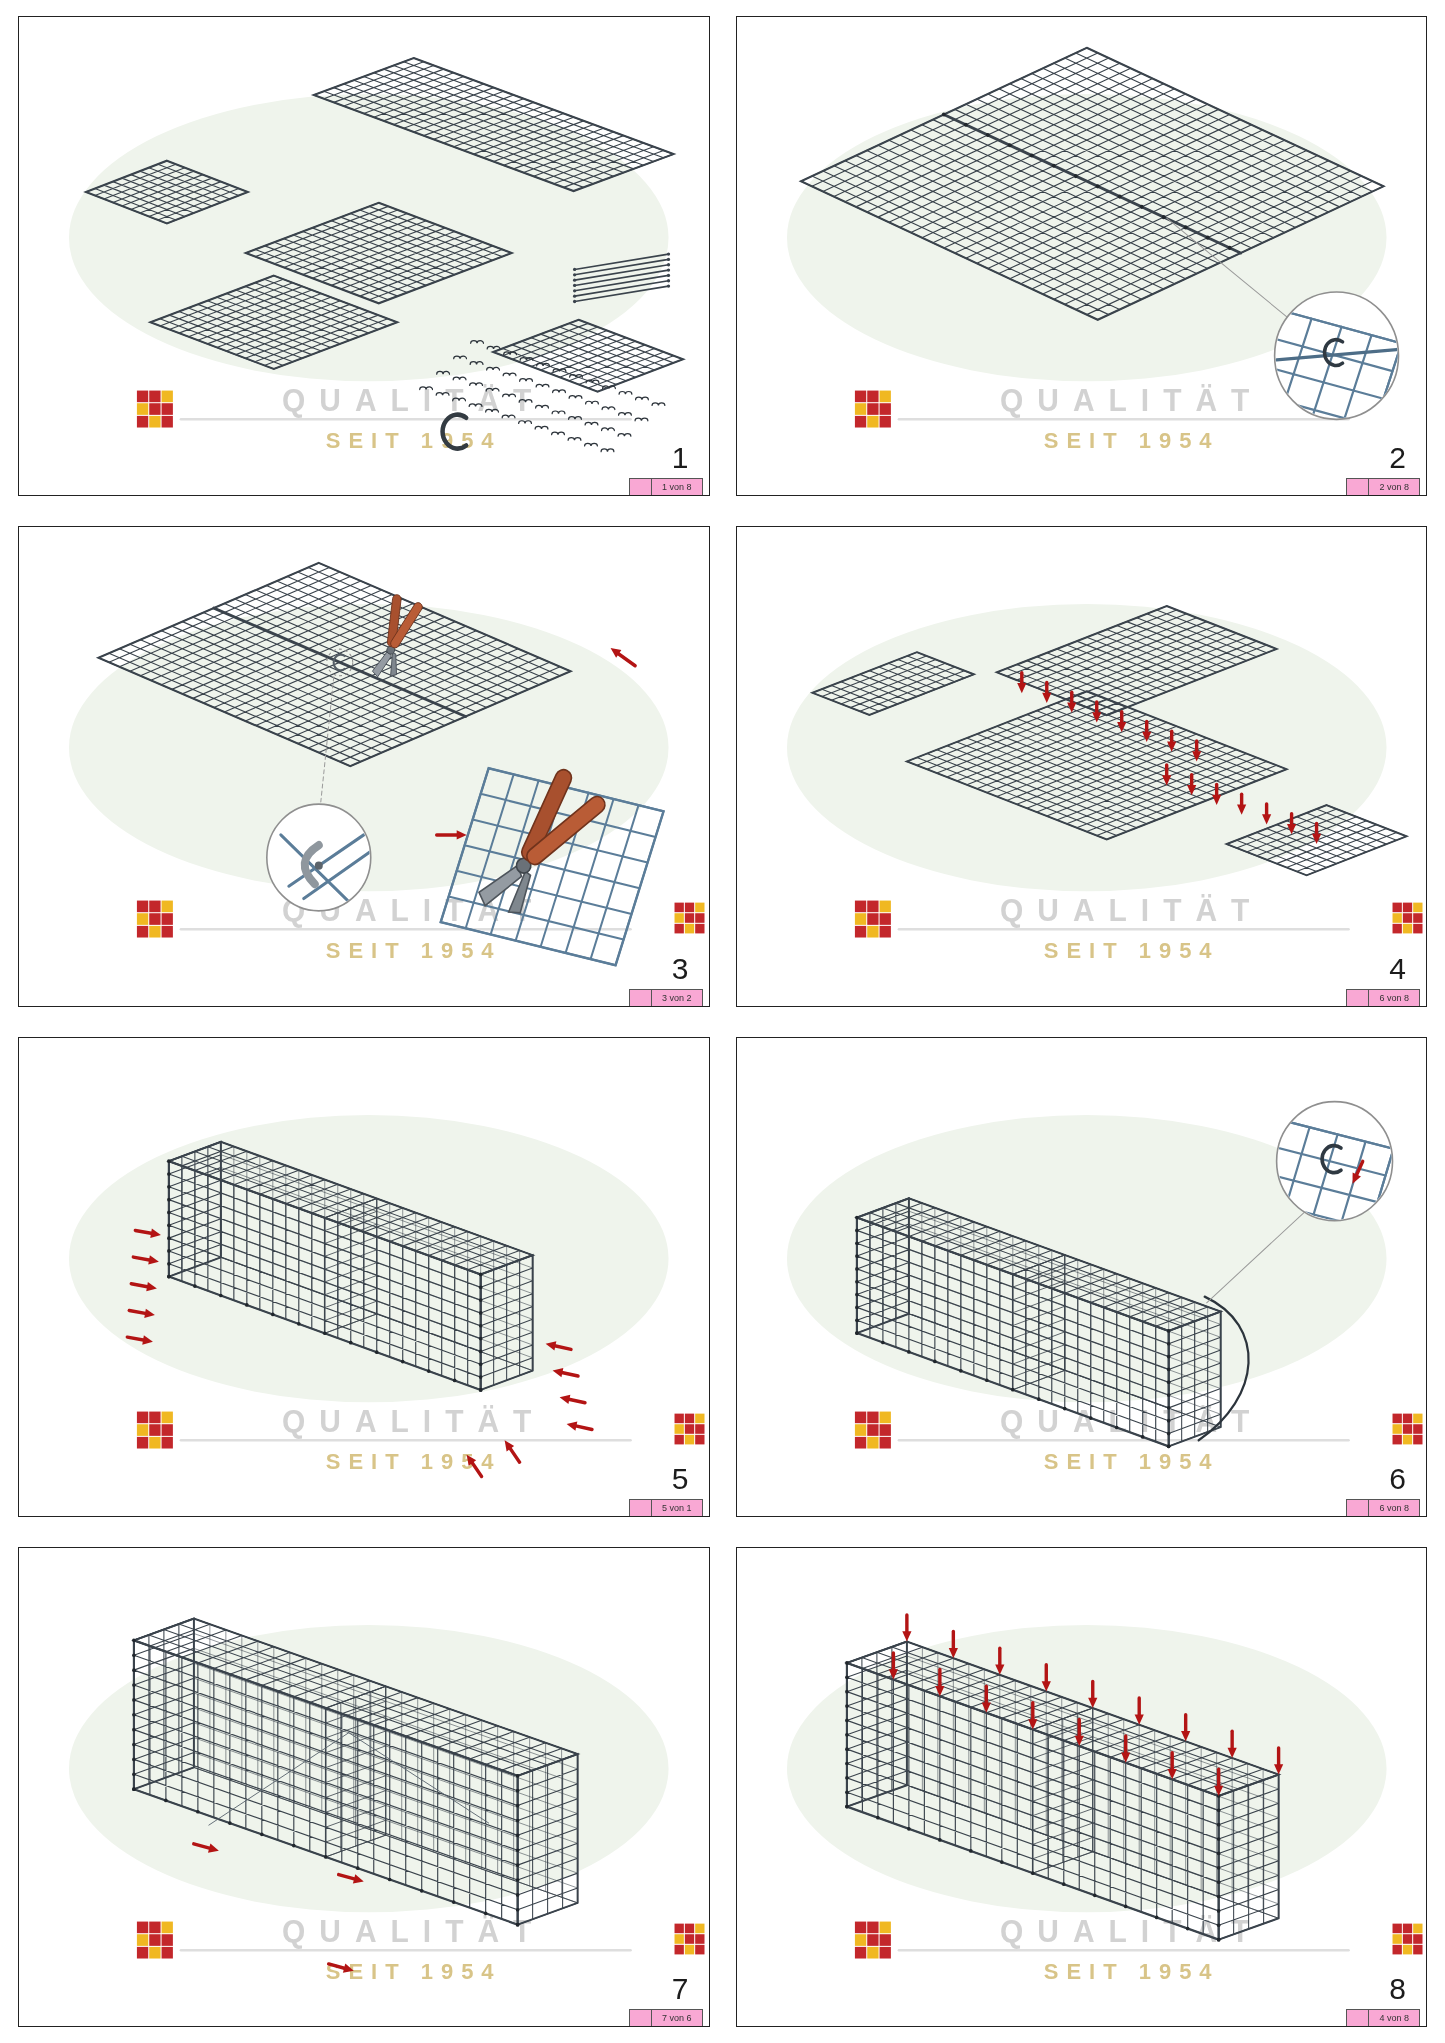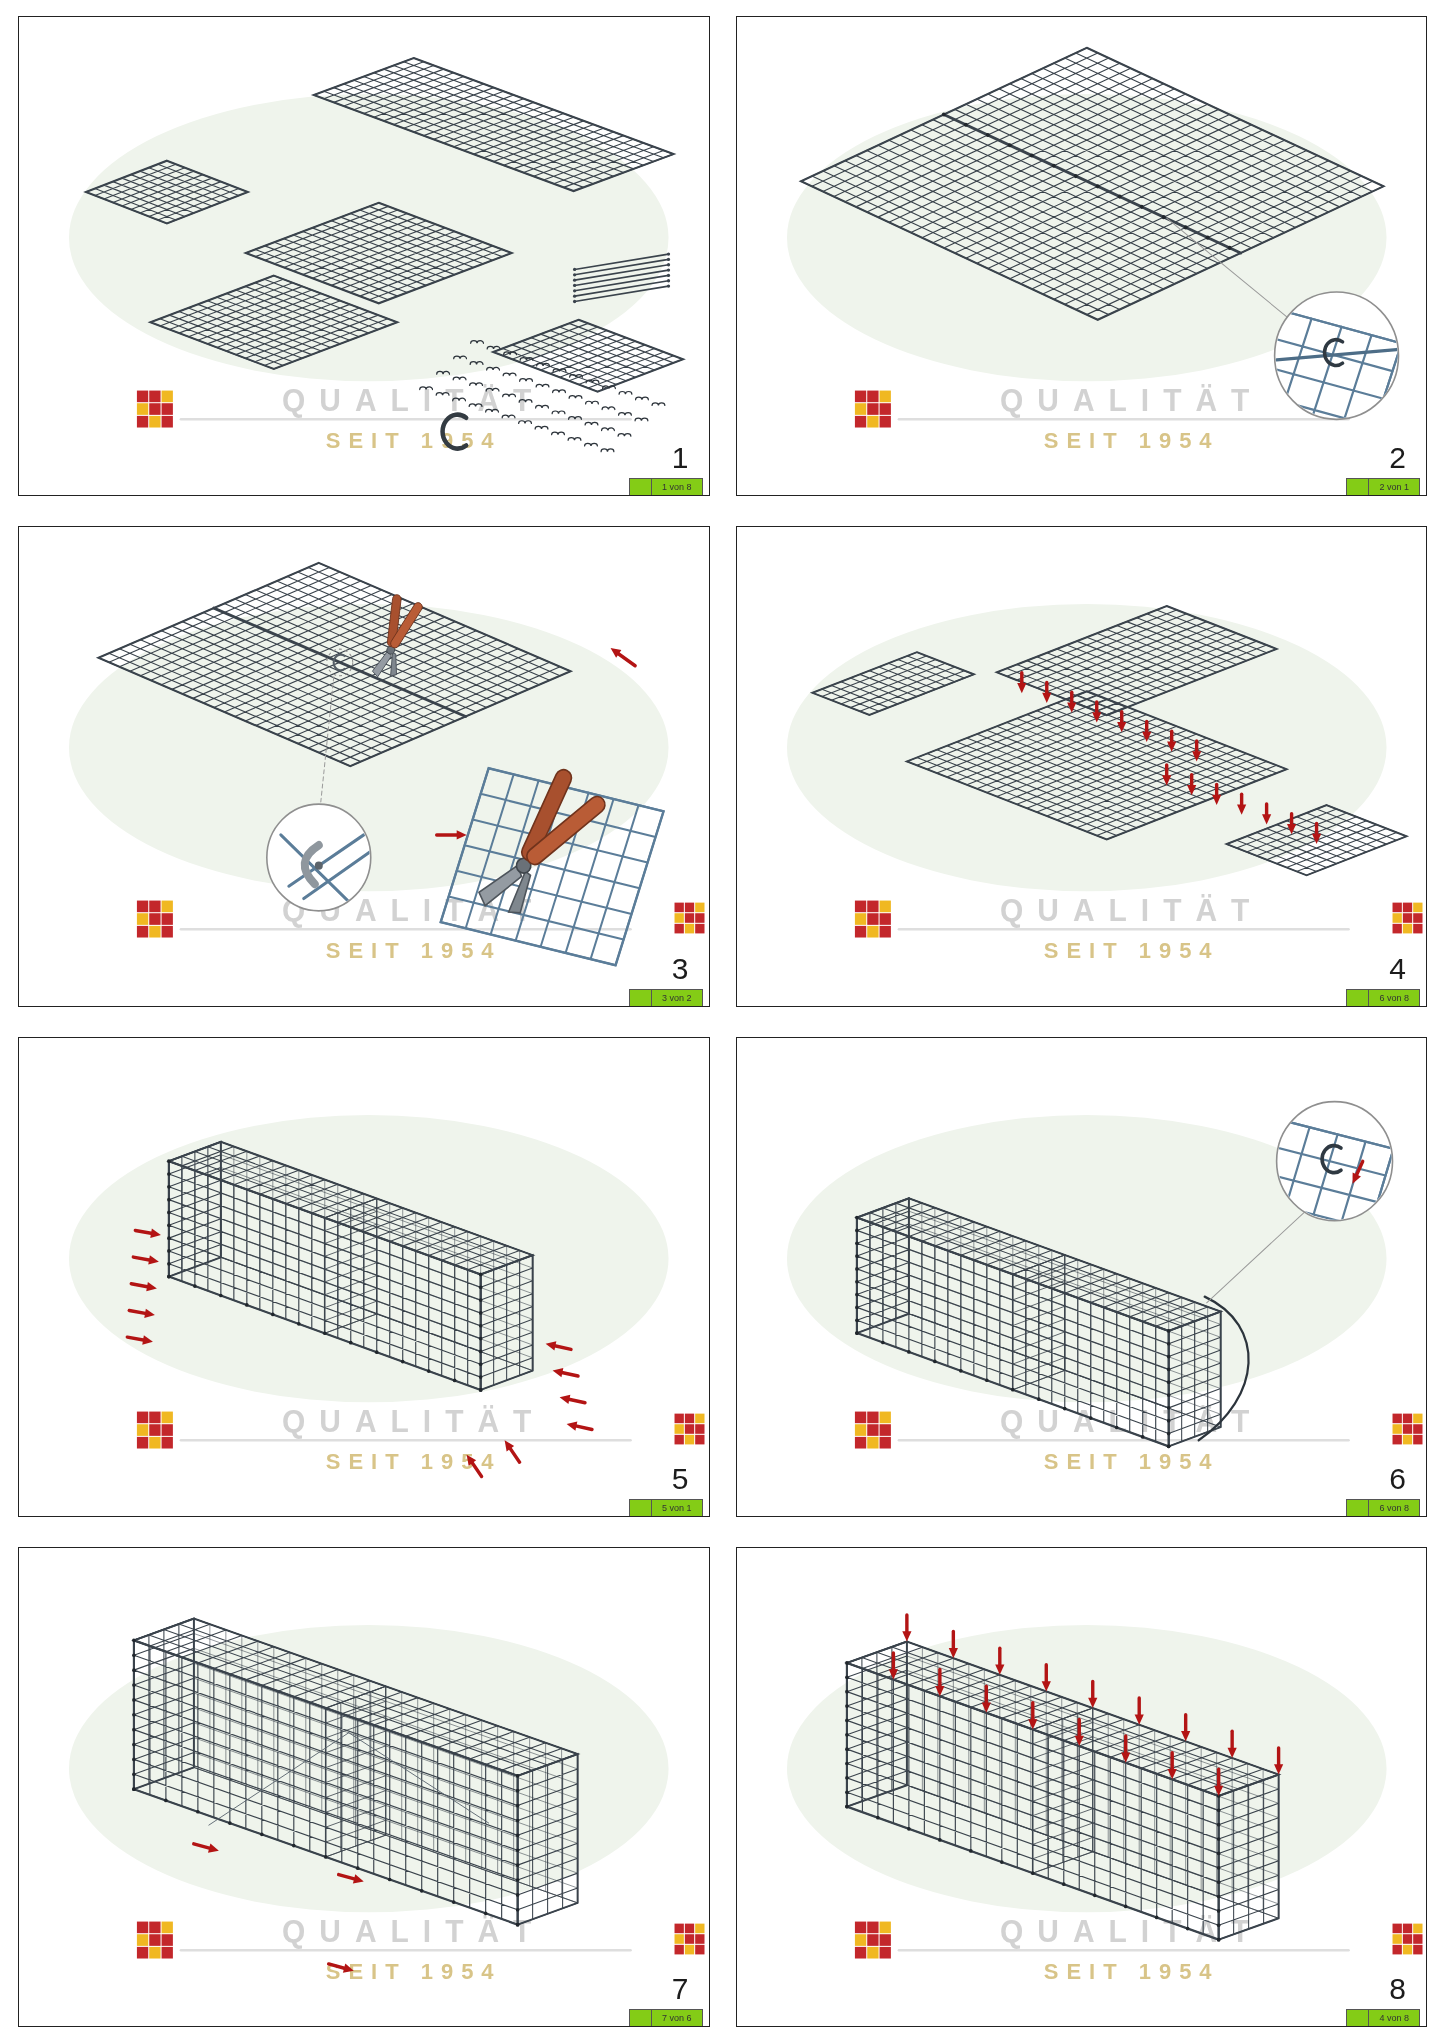--- a/index.html
+++ b/index.html
@@ -4,21 +4,21 @@
 <style>
   html,body{margin:0;padding:0;background:#ffffff;}
   body{width:1445px;height:2043px;overflow:hidden;font-family:"Liberation Sans",sans-serif;}
   .page{display:grid;grid-template-columns:repeat(2,1fr);grid-template-rows:repeat(4,1fr);
         gap:30px 26px;padding:16px 18px;box-sizing:border-box;width:1445px;height:2043px;}
   .panel{position:relative;border:1.6px solid #222;background:#fff;overflow:hidden;}
   .scene{position:absolute;inset:0;width:100%;height:100%;}
   .scene text{font-family:"Liberation Sans",sans-serif;}
   .step-number{position:absolute;right:20px;bottom:22px;font-size:30px;color:#1c1c1c;line-height:1;}
   .titleblock{position:absolute;bottom:0;right:6px;height:16px;border:1px solid #555;border-bottom:none;
-              display:flex;align-items:center;font-size:9px;color:#333;background:#84cc16;}
+              display:flex;align-items:center;font-size:9px;color:#333;background:#f9a8d4;}
   .tb-mark{width:22px;height:100%;border-right:1px solid #555;box-sizing:border-box;}
   .tb-label{padding:0 10px;white-space:nowrap;}
 </style>
 </head>
 <body>
 
 <div class="page">
   <div class="panel">
     <svg id="scene0" class="scene" viewBox="0 0 690 466" preserveAspectRatio="none">
         <g>
@@ -125,21 +125,21 @@
             <path d="M545,286l-36,108M575,294l-36,108M605,302l-36,108M635,310l-36,108M665,318l-36,108M545,286l120,32M536,313l120,32M527,340l120,32M518,367l120,32M509,394l120,32" fill="none" stroke="#5b7d99" stroke-width="2.2" stroke-linecap="round"></path>
             <path d="M545,286l120,32l-36,108l-120,-32Z" fill="none" stroke="#5b7d99" stroke-width="2.2" stroke-linecap="round"></path>
             <path d="M 540,334 l 120,-10" fill="none" stroke="#4d6d87" stroke-width="3.2" stroke-linecap="round"></path>
             <path d="M 606.05,316.65 A 11.5,12.649999999999999 0 1 0 606.05,337.35" fill="none" stroke="#2f3942" stroke-width="3.4499999999999997" stroke-linecap="round"></path>
           </g>
         </g>
       </svg>
     <div class="step-number">2</div>
     <div class="titleblock">
       <span class="tb-mark"></span>
-      <span class="tb-label">2 von 1</span>
+      <span class="tb-label">2 von 8</span>
     </div>
   </div>
   <div class="panel">
     <svg id="scene2" class="scene" viewBox="0 0 690 466" preserveAspectRatio="none">
         <g>
           <ellipse cx="350" cy="215" rx="300" ry="140" fill="#eff4ec"></ellipse>
           <g>
             <rect x="118" y="364" width="11.333333333333334" height="11.333333333333334" fill="#c3272b"></rect>
             <rect x="130.33333333333334" y="364" width="11.333333333333334" height="11.333333333333334" fill="#c3272b"></rect>
             <rect x="142.66666666666666" y="364" width="11.333333333333334" height="11.333333333333334" fill="#f0b822"></rect>

